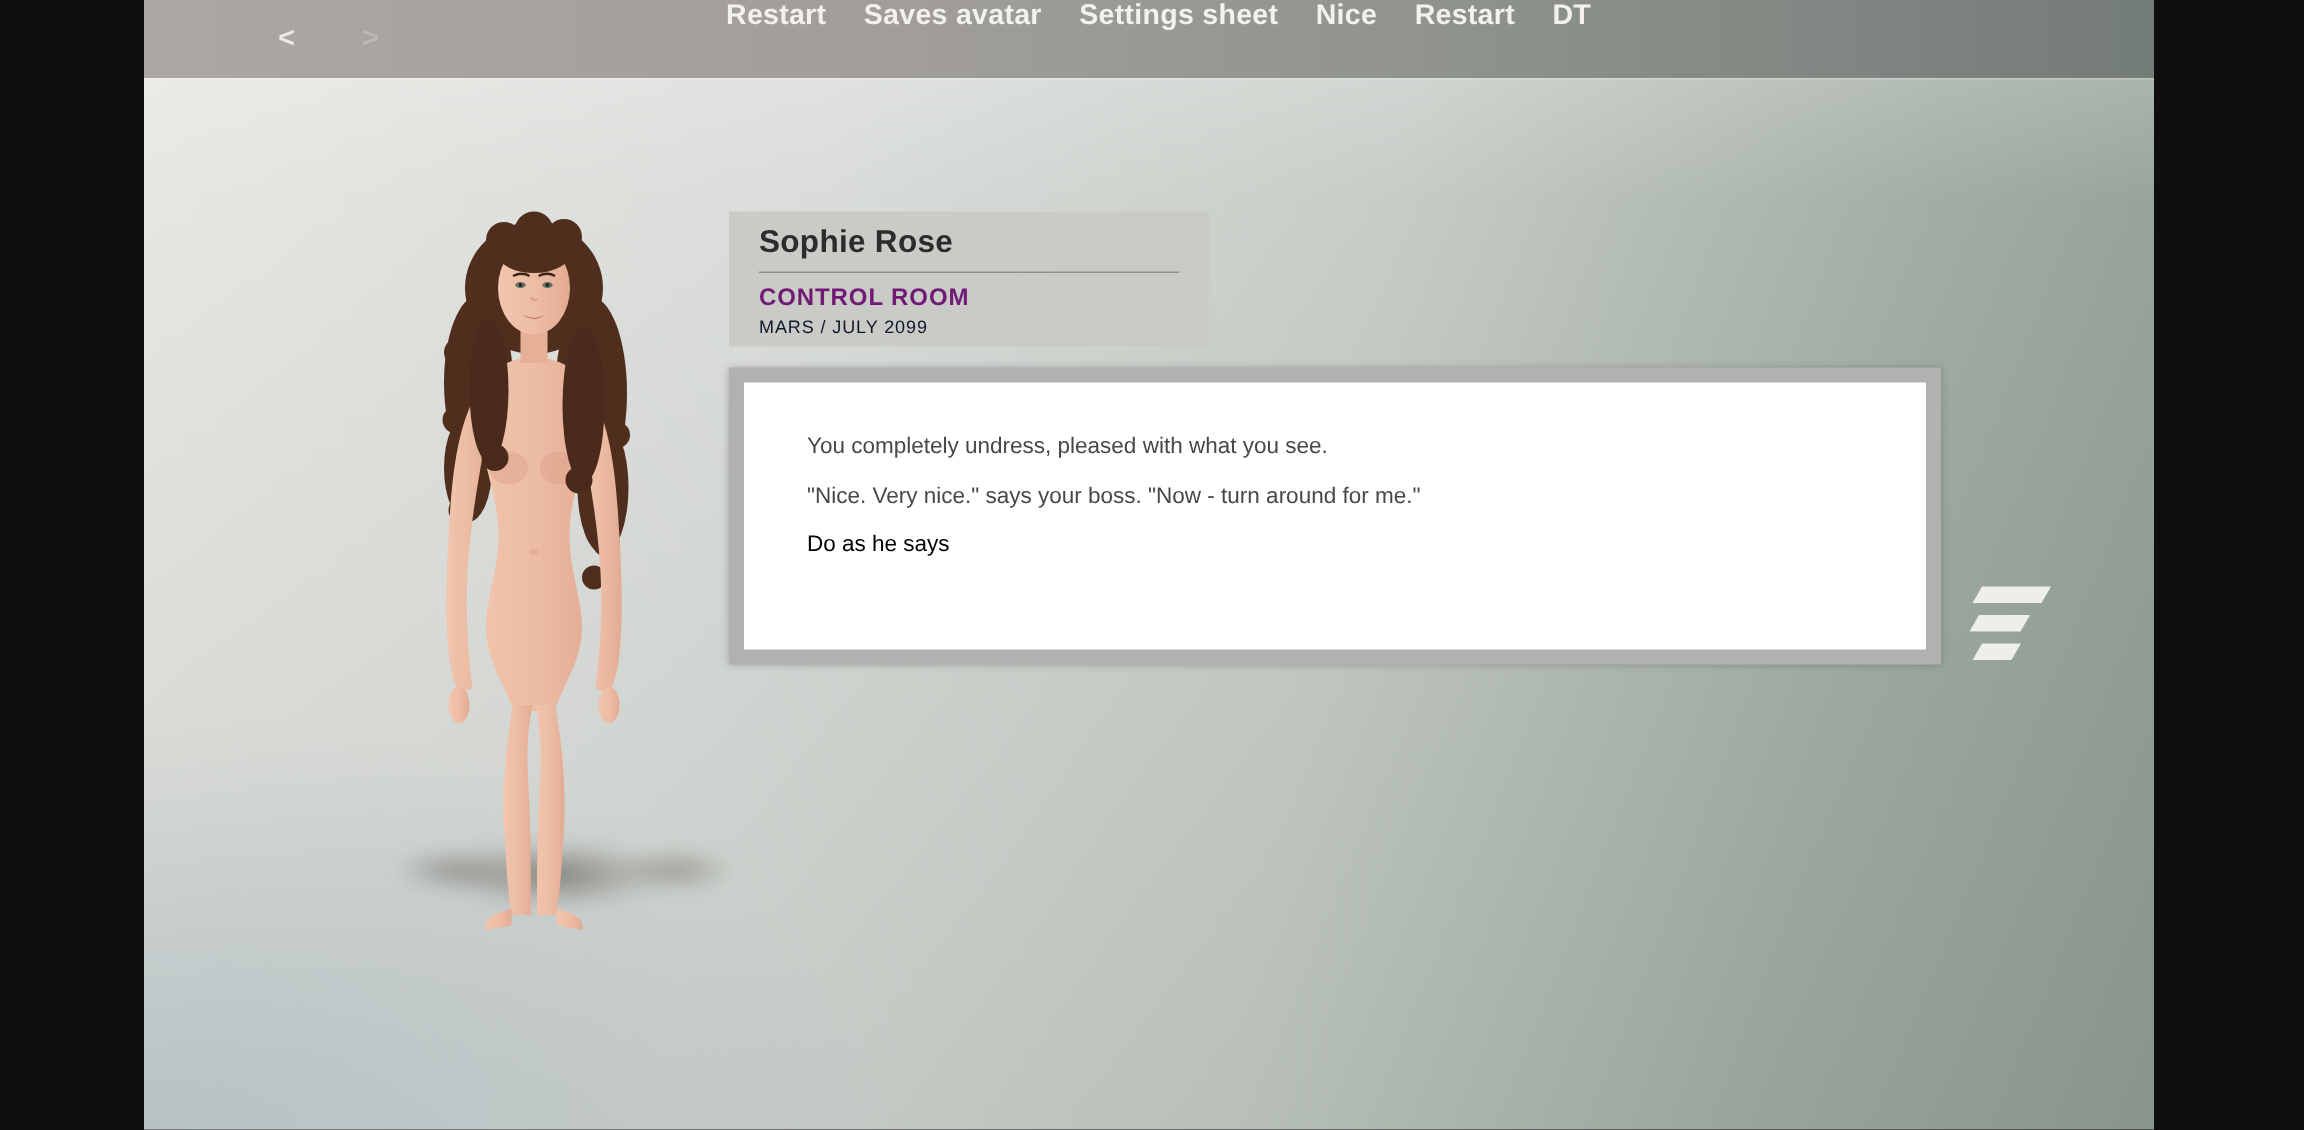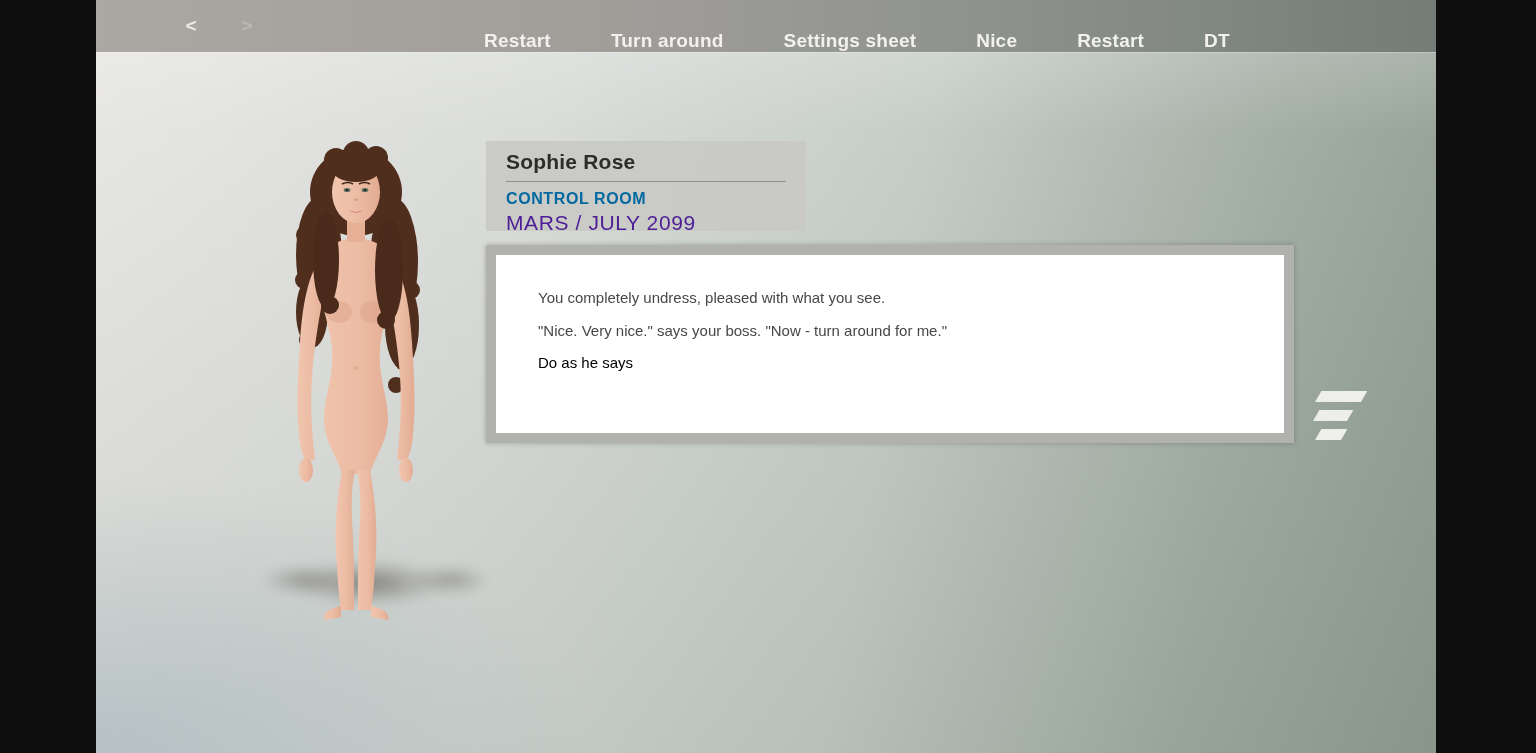--- a/index.html
+++ b/index.html
@@ -14,31 +14,31 @@
   }
 
   
   .navbar { position:absolute; left:0; top:0; width:100%; height:52px;
     background:linear-gradient(90deg, #aba7a3 0%, #a19e9a 38%, #8d918c 68%, #747c77 100%);
     box-shadow:0 1px 0 rgba(255,255,255,0.25); }
   .nav-arrow { position:absolute; top:0; height:52px; line-height:52px; width:30px; text-align:center;
     font-size:19px; font-weight:bold; cursor:pointer; }
   .nav-arrow.back { left:80px; color:#eceae7; }
   .nav-arrow.fwd  { left:136px; color:rgba(240,238,235,0.28); }
-  .nav-menu { position:absolute; left:388px; top:0; height:52px; display:flex; align-items:flex-end; gap:60px; }
+  .nav-menu { position:absolute; left:388px; top:0; height:52px; display:flex; align-items:flex-start; gap:25px; }
   .nav-item { color:#f2f1ee; font-size:19px; font-weight:bold; letter-spacing:0.2px; cursor:pointer;
     white-space:nowrap; }
 
   
   .char-panel { position:absolute; left:390px; top:141px; width:320px; height:90px;
     background:rgba(201,201,198,0.92); padding:9px 20px 0 20px; }
   .char-name { font-size:21px; font-weight:bold; color:#2c2c2c; letter-spacing:0.2px; }
   .char-divider { border:none; border-top:1px solid #8f8f8d; margin:7px 0 8px 0; }
-  .char-location { font-size:16px; font-weight:bold; color:#0369a1; letter-spacing:0.6px; }
-  .char-datetime { font-size:21px; color:#4c1d95; letter-spacing:0.6px; margin-top:3px; }
+  .char-location { font-size:16px; font-weight:bold; color:#701a75; letter-spacing:0.6px; }
+  .char-datetime { font-size:12px; color:#0f172a; letter-spacing:0.6px; margin-top:3px; }
 
   
   .story-frame { position:absolute; left:390px; top:245px; width:808px; height:198px;
     background:#b1b1af; box-shadow:0 0 5px rgba(60,60,60,0.35); }
   .story-inner { position:absolute; left:10px; top:10px; right:10px; bottom:10px;
     background:#ffffff; padding:33px 23px 0 42px; }
   .story-p { font-size:15px; color:#474747; line-height:19px; margin-bottom:14px; }
   .story-link { font-size:15px; color:#000000; cursor:pointer; display:inline-block; }
 
   
@@ -60,21 +60,21 @@
 </head>
 <body>
 
 <div class="stage">
 
   <div class="navbar">
     <div class="nav-arrow back">&lt;</div>
     <div class="nav-arrow fwd">&gt;</div>
     <div class="nav-menu">
       <div class="nav-item">Restart</div>
-      <div class="nav-item">Turn around</div>
+      <div class="nav-item">Saves avatar</div>
       <div class="nav-item">Settings sheet</div>
       <div class="nav-item">Nice</div>
       <div class="nav-item">Restart</div>
       <div class="nav-item">DT</div>
     </div>
   </div>
 
   <div class="avatar-shadow"></div>
   <div class="avatar-shadow s2"></div>
   <div class="avatar-shadow s3"></div>

